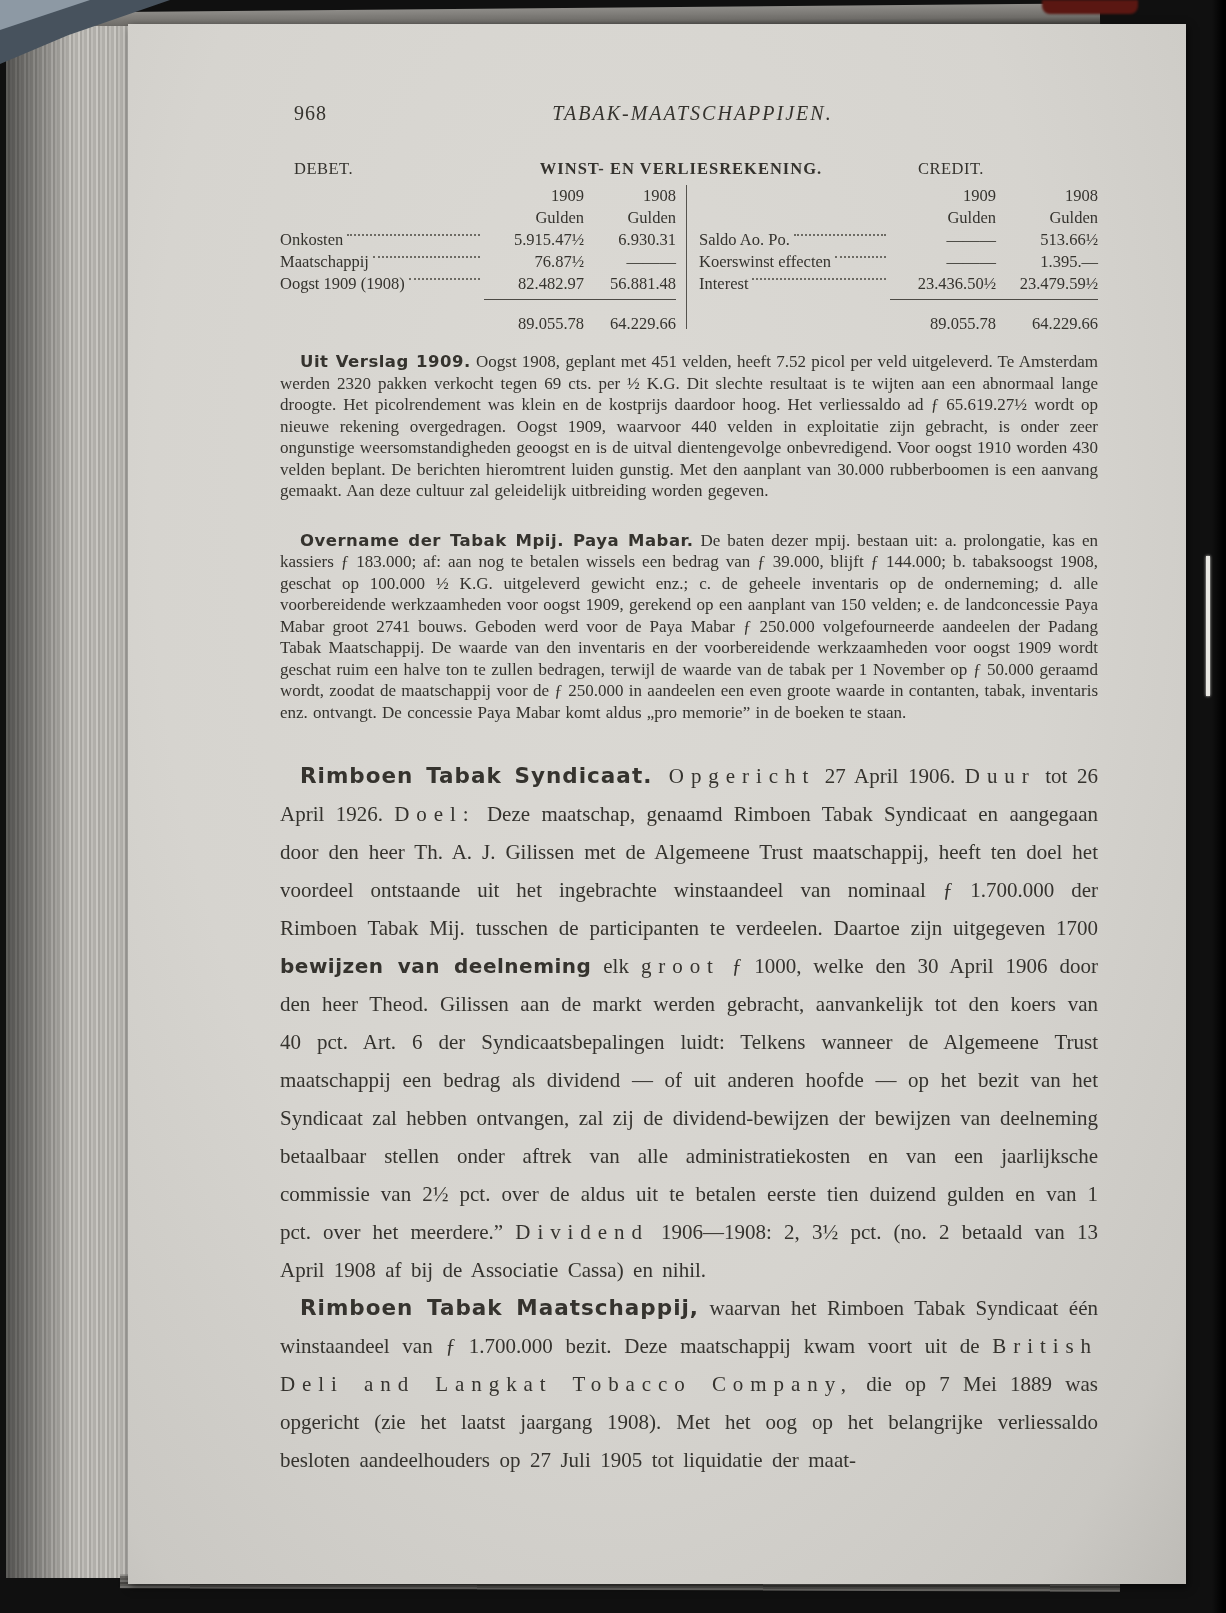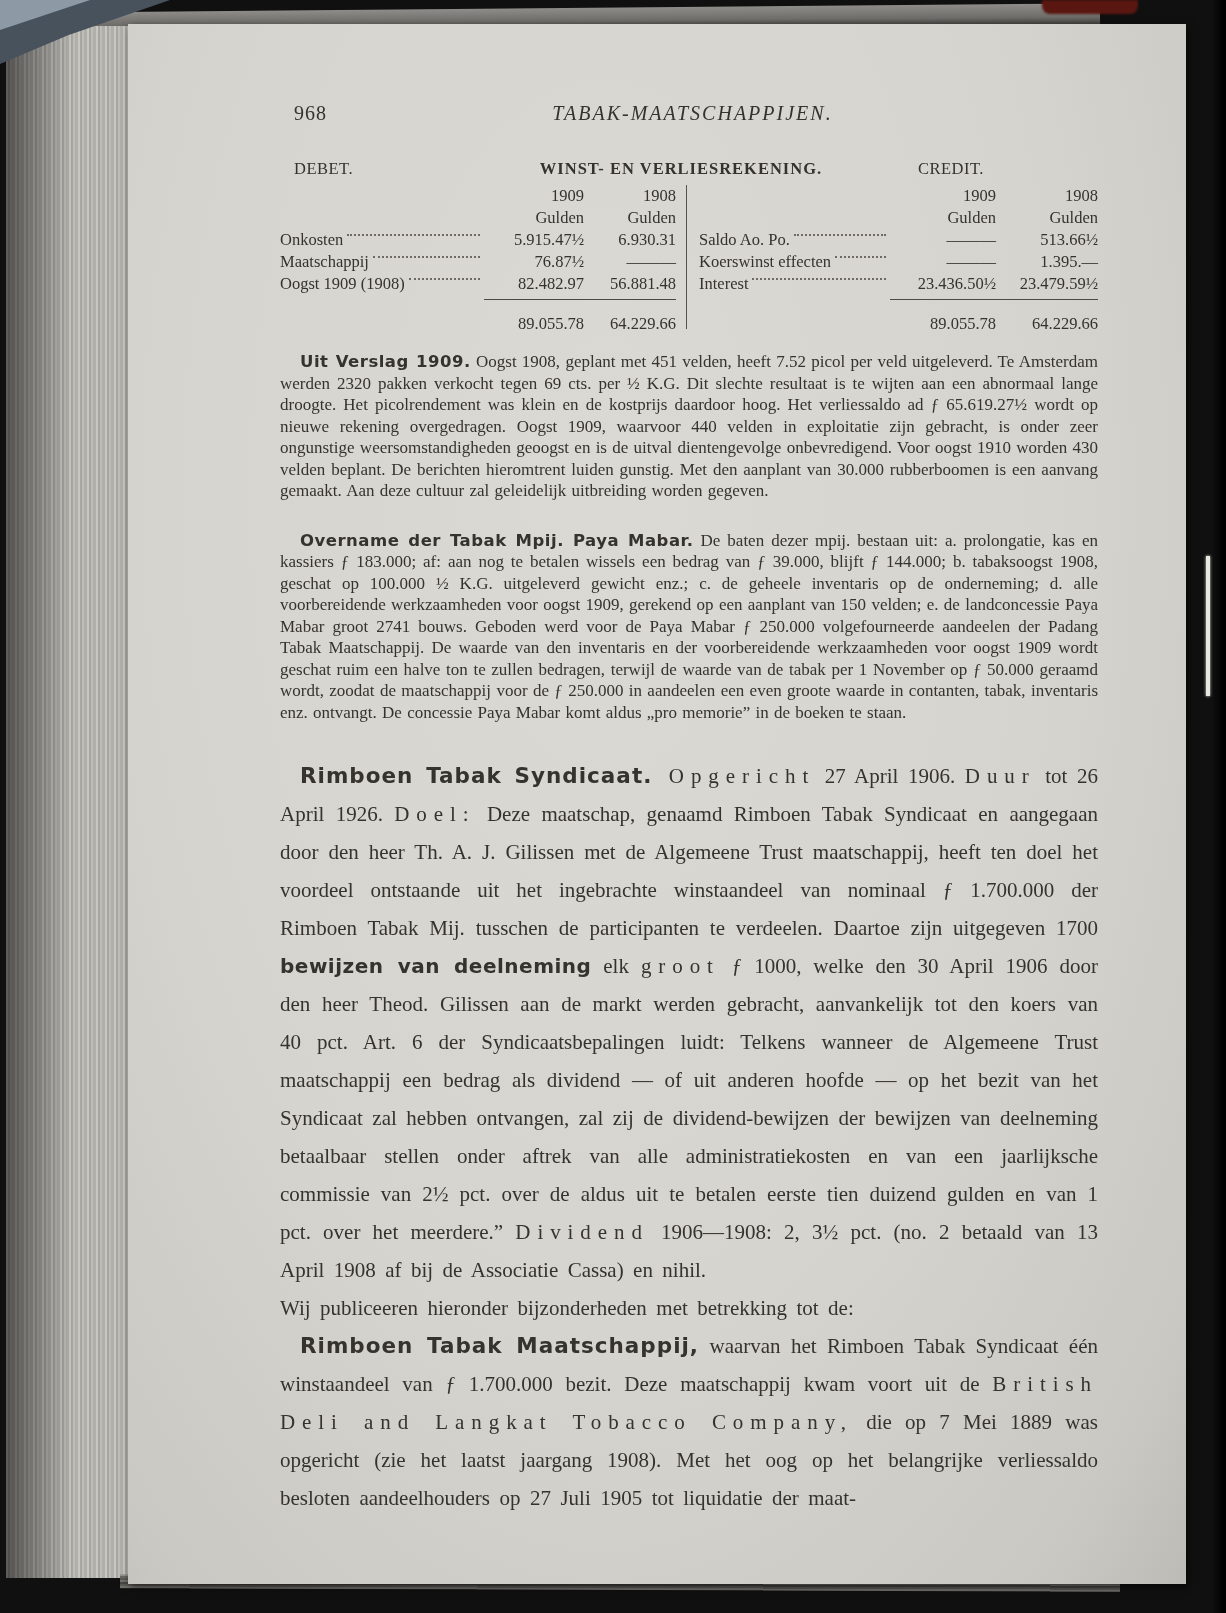--- a/index.html
+++ b/index.html
@@ -203,23 +203,20 @@
       </div>
 
       <div class="para small indent" style="margin-top:28px">
         <span class="seg-lead">Overname der Tabak Mpij. Paya Mabar.</span><span> De baten dezer mpij. bestaan uit: a. prolongatie, kas en kassiers ƒ 183.000; af: aan nog te betalen wissels een bedrag van ƒ 39.000, blijft ƒ 144.000; b. tabaksoogst 1908, geschat op 100.000 ½ K.G. uitgeleverd gewicht enz.; c. de geheele inventaris op de onderneming; d. alle voorbereidende werkzaamheden voor oogst 1909, gerekend op een aanplant van 150 velden; e. de landconcessie Paya Mabar groot 2741 bouws. Geboden werd voor de Paya Mabar ƒ 250.000 volgefourneerde aandeelen der Padang Tabak Maatschappij. De waarde van den inventaris en der voorbereidende werkzaamheden voor oogst 1909 wordt geschat ruim een halve ton te zullen bedragen, terwijl de waarde van de tabak per 1 November op ƒ 50.000 geraamd wordt, zoodat de maatschappij voor de ƒ 250.000 in aandeelen een even groote waarde in contanten, tabak, inventaris enz. ontvangt. De concessie Paya Mabar komt aldus „pro memorie” in de boeken te staan.</span>
       </div>
 
       <div class="para big indent" style="margin-top:34px">
         <span class="seg-head">Rimboen Tabak Syndicaat.</span><span class="seg-spaced"> Opgericht</span><span> 27 April 1906. </span><span class="seg-spaced">Duur</span><span> tot 26 April 1926. </span><span class="seg-spaced">Doel:</span><span> Deze maatschap, genaamd Rimboen Tabak Syndicaat en aangegaan door den heer Th. A. J. Gilissen met de Algemeene Trust maatschappij, heeft ten doel het voordeel ontstaande uit het ingebrachte winstaandeel van nominaal ƒ 1.700.000 der Rimboen Tabak Mij. tusschen de participanten te verdeelen. Daartoe zijn uitgegeven 1700 </span><span class="seg-boldinline">bewijzen van deelneming</span><span> elk </span><span class="seg-spaced">groot</span><span> ƒ 1000, welke den 30 April 1906 door den heer Theod. Gilissen aan de markt werden gebracht, aanvankelijk tot den koers van 40 pct. Art. 6 der Syndicaatsbepalingen luidt: Telkens wanneer de Algemeene Trust maatschappij een bedrag als dividend — of uit anderen hoofde — op het bezit van het Syndicaat zal hebben ontvangen, zal zij de dividend-bewijzen der bewijzen van deelneming betaalbaar stellen onder aftrek van alle administratiekosten en van een jaarlijksche commissie van 2½ pct. over de aldus uit te betalen eerste tien duizend gulden en van 1 pct. over het meerdere.” </span><span class="seg-spaced">Dividend</span><span> 1906—1908: 2, 3½ pct. (no. 2 betaald van 13 April 1908 af bij de Associatie Cassa) en nihil.</span>
       </div>
 
-      <div class="para big nogap">
-        <span>Wij publiceeren hieronder bijzonderheden met betrekking tot de:</span>
-      </div>
 
       <div class="para big nogap indent">
         <span class="seg-head">Rimboen Tabak Maatschappij,</span><span> waarvan het Rimboen Tabak Syndicaat één winstaandeel van ƒ 1.700.000 bezit. Deze maatschappij kwam voort uit de </span><span class="seg-spaced">British Deli and Langkat Tobacco Company,</span><span> die op 7 Mei 1889 was opgericht (zie het laatst jaargang 1908). Met het oog op het belangrijke verliessaldo besloten aandeelhouders op 27 Juli 1905 tot liquidatie der maat-</span>
       </div>
 
     </div>
   </div>
 
   <div class="edge-line-right"></div>
   <div class="edge-right-dark"></div>

